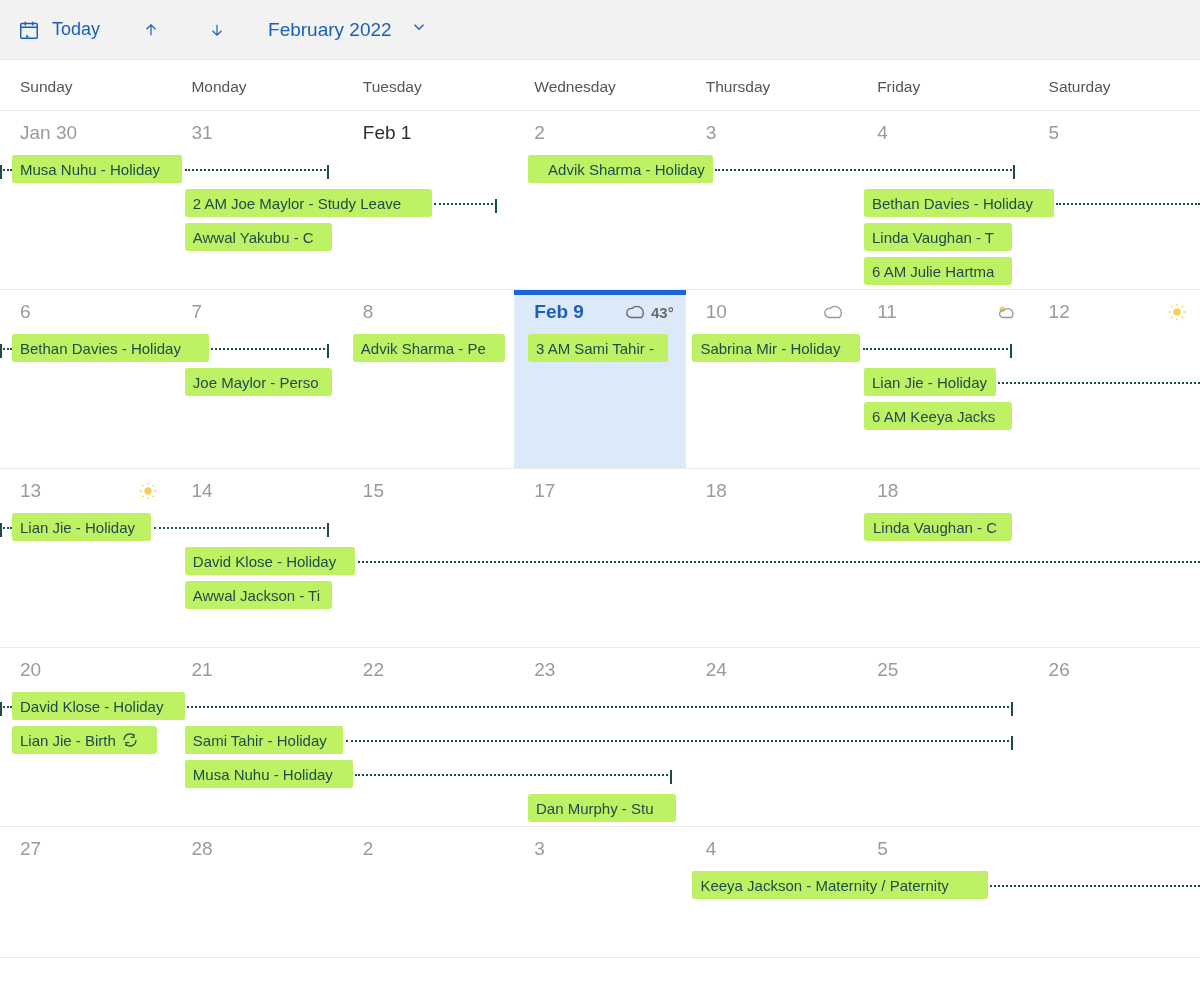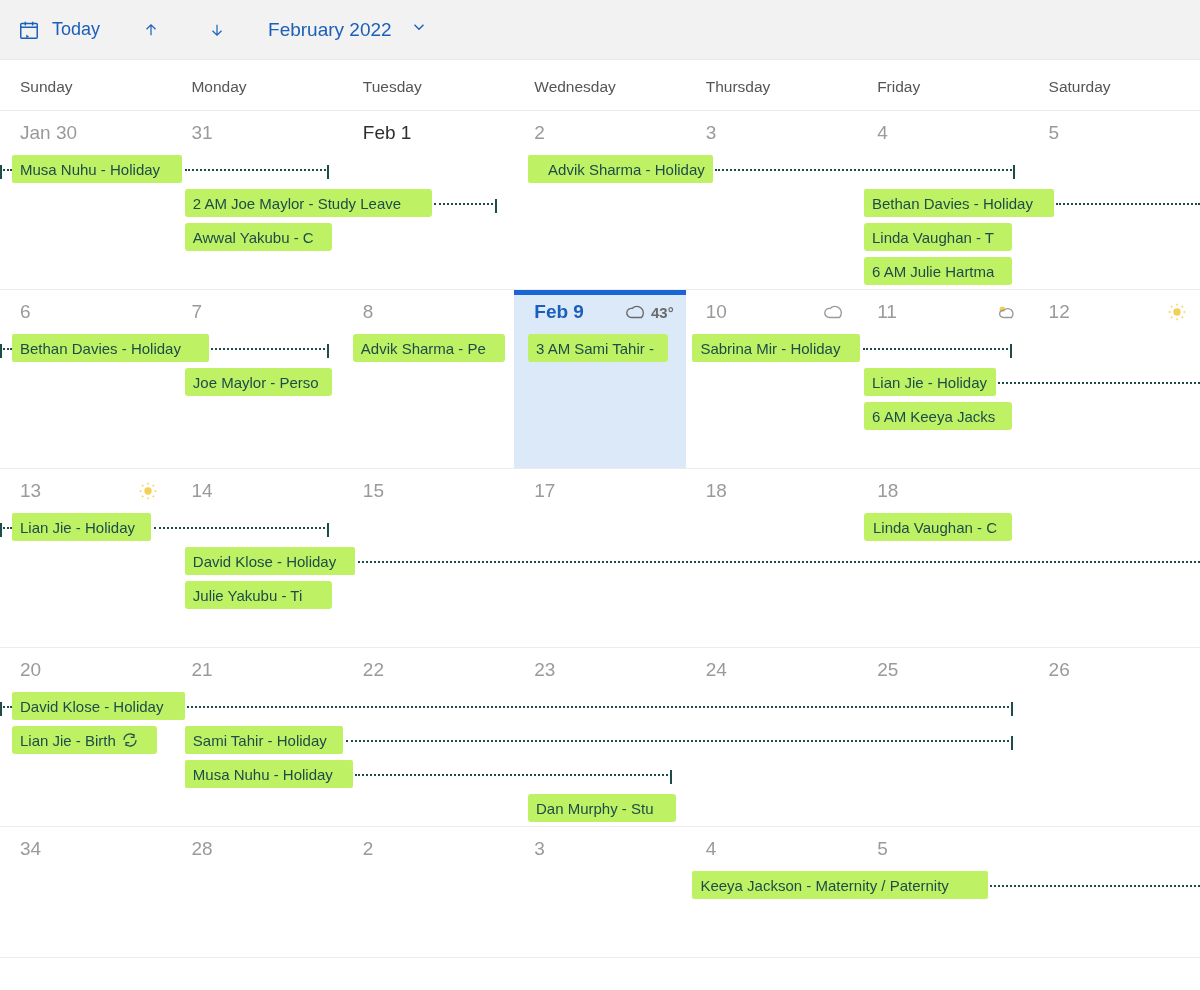--- a/index.html
+++ b/index.html
@@ -307,21 +307,21 @@
           </div>
       </div>
       <div class="ev-row">
         <div class="ev" style="left:15.4%; width:14.2%;">
             <span class="ev-txt">David Klose - Holiday</span>
           </div>
         <div class="trail" style="left:29.8%; width:70.2%;"></div>
       </div>
       <div class="ev-row">
         <div class="ev pill" style="left:15.4%; width:12.3%;">
-            <span class="ev-txt">Julie Yakubu - Ti</span>
+            <span class="ev-txt">Awwal Jackson - Ti</span>
           </div>
       </div>
     </div>
   </div>
 
   <div class="week">
     <div class="day-cell">
         <div class="day-head dim">20</div>
       </div>
     <div class="day-cell">
@@ -374,21 +374,21 @@
       <div class="ev-row">
         <div class="ev pill" style="left:44%; width:12.3%;">
             <span class="ev-txt">Dan Murphy - Stu</span>
           </div>
       </div>
     </div>
   </div>
 
   <div class="week" style="min-height:130px;">
     <div class="day-cell" style="min-height:130px;">
-        <div class="day-head dim">34</div>
+        <div class="day-head dim">27</div>
       </div>
     <div class="day-cell" style="min-height:130px;">
         <div class="day-head dim">28</div>
       </div>
     <div class="day-cell" style="min-height:130px;">
         <div class="day-head dim">2</div>
       </div>
     <div class="day-cell" style="min-height:130px;">
         <div class="day-head dim">3</div>
       </div>

